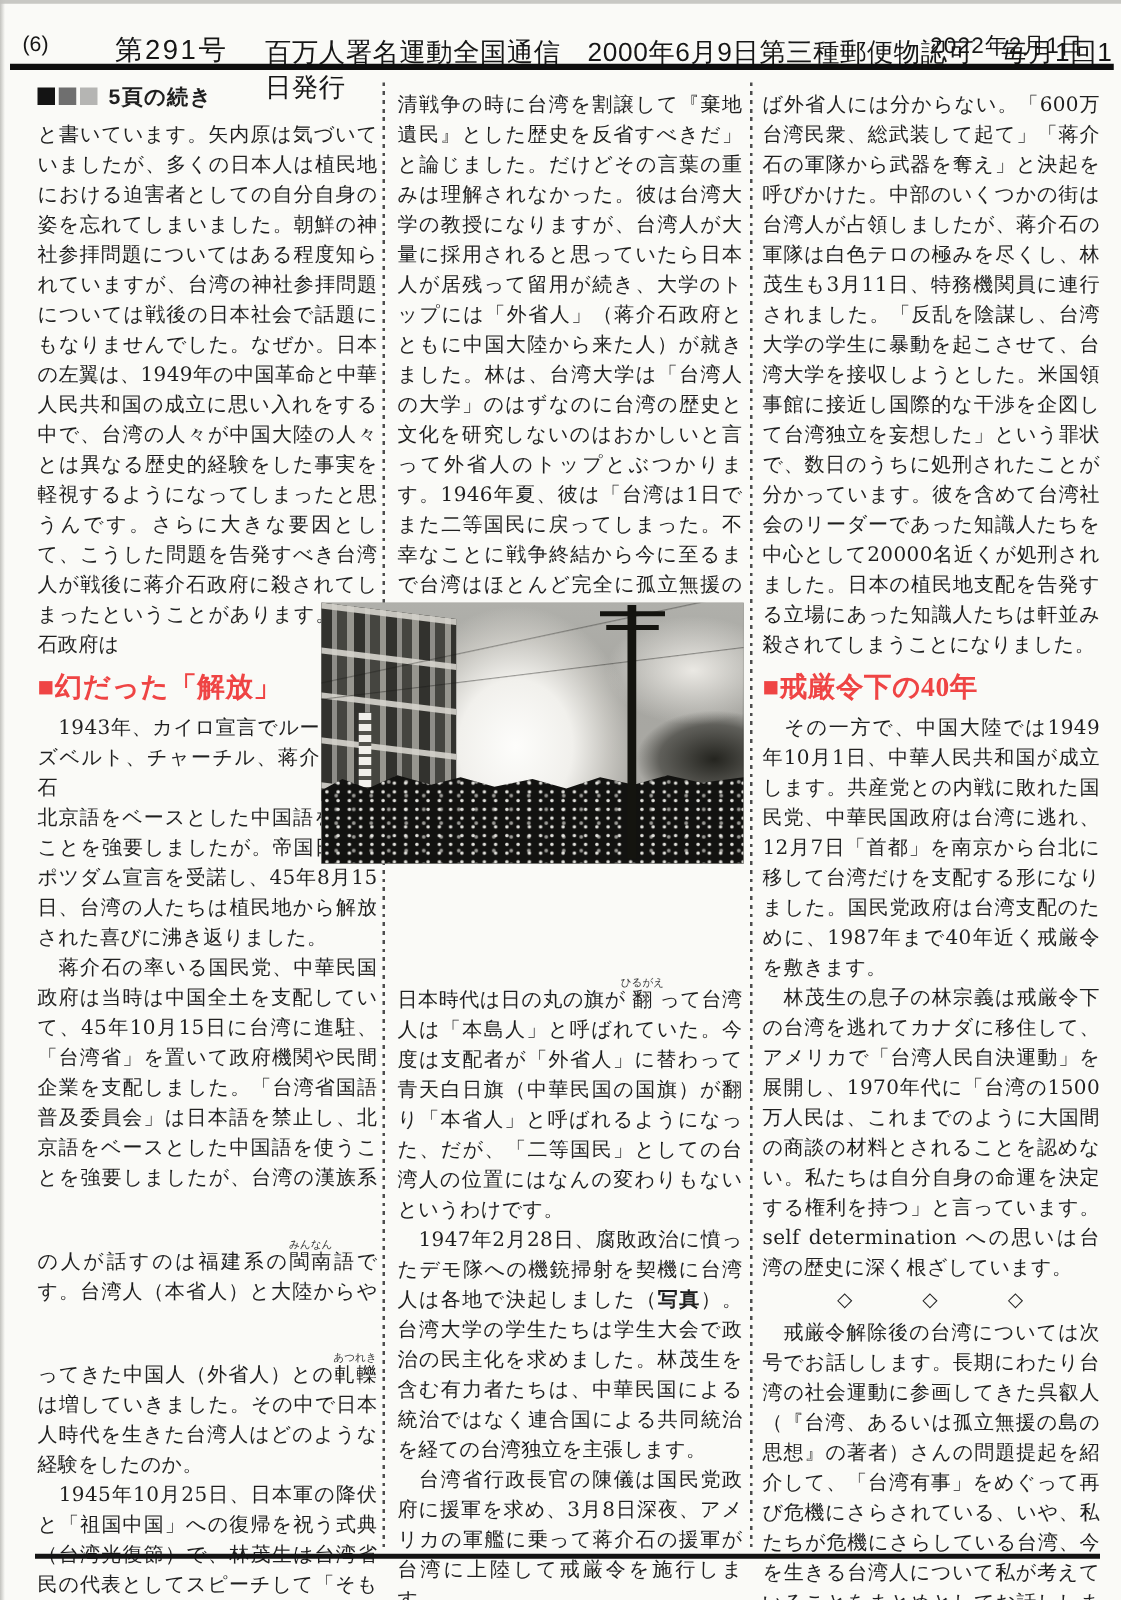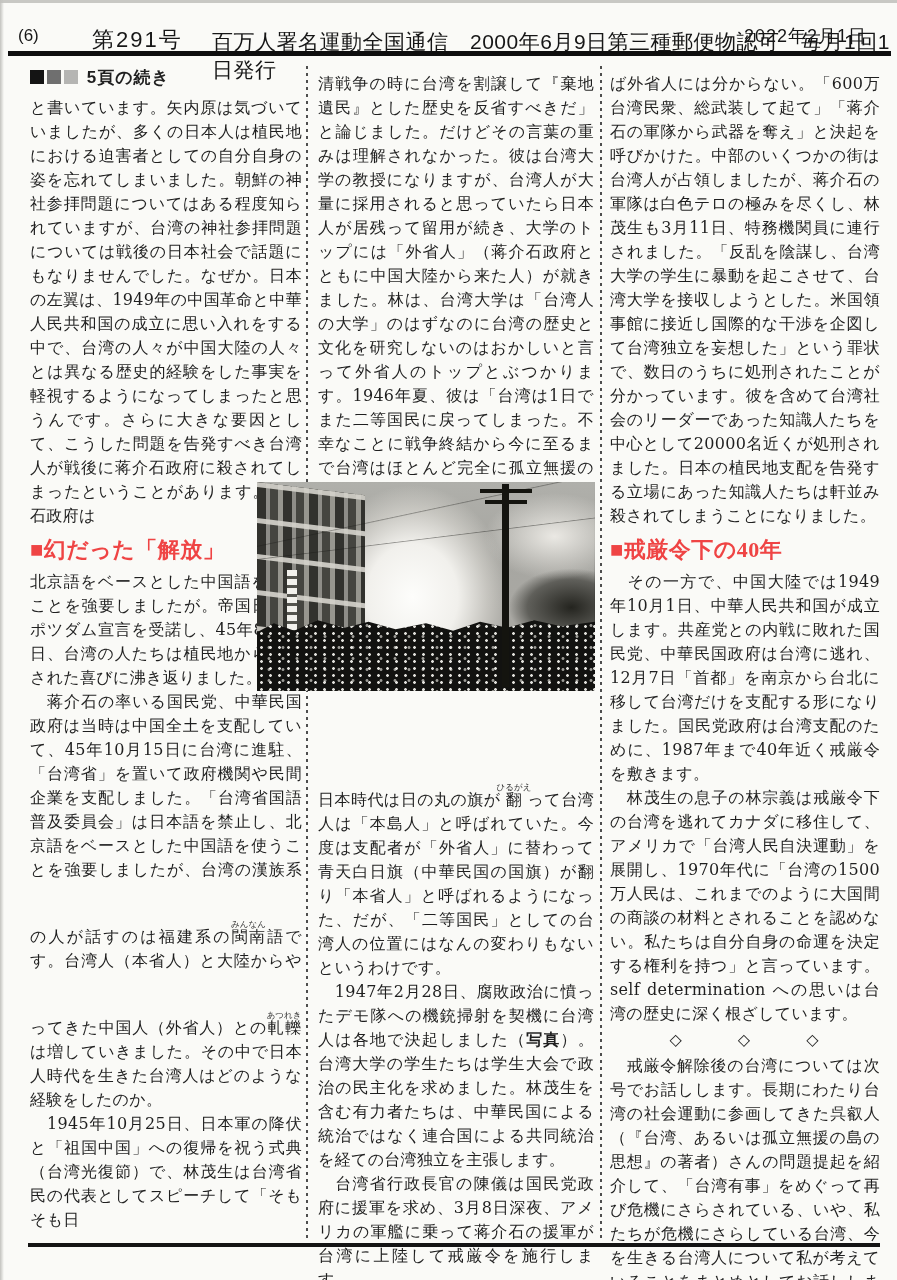--- a/index.html
+++ b/index.html
@@ -101,20 +101,21 @@
   <div class="rule-top"></div>
 
   <section class="col col1">
     <div class="continued">
       <span class="sq sq1">■</span><span class="sq sq2">■</span><span class="sq sq3">■</span>
       <span>5頁の続き</span>
     </div>
     <p>と書いています。矢内原は気づいていましたが、多くの日本人は植民地における迫害者としての自分自身の姿を忘れてしまいました。朝鮮の神社参拝問題についてはある程度知られていますが、台湾の神社参拝問題については戦後の日本社会で話題にもなりませんでした。なぜか。日本の左翼は、1949年の中国革命と中華人民共和国の成立に思い入れをする中で、台湾の人々が中国大陸の人々とは異なる歴史的経験をした事実を軽視するようになってしまったと思うんです。さらに大きな要因として、こうした問題を告発すべき台湾人が戦後に蒋介石政府に殺されてしまったということがあります。蒋介石政府は</p>
     <div class="narrow">
       <h2>■幻だった「解放」</h2>
+      <p>　1943年、カイロ宣言でルーズベルト、チャーチル、蒋介石</p>
     </div>
     <p>北京語をベースとした中国語を使うことを強要しましたが。帝国日本はポツダム宣言を受諾し、45年8月15日、台湾の人たちは植民地から解放された喜びに沸き返りました。</p>
     <p><span>　蒋介石の率いる国民党、中華民国政府は当時は中国全土を支配していて、45年10月15日に台湾に進駐、「台湾省」を置いて政府機関や民間企業を支配しました。「台湾省国語普及委員会」は日本語を禁止し、北京語をベースとした中国語を使うことを強要しましたが、台湾の漢族系の人が話すのは福建系の</span><ruby><span>閩南</span><rt>みんなん</rt></ruby><span>語です。台湾人（本省人）と大陸からやってきた中国人（外省人）との</span><ruby><span>軋轢</span><rt>あつれき</rt></ruby><span>は増していきました。その中で日本人時代を生きた台湾人はどのような経験をしたのか。</span></p>
     <p>　1945年10月25日、日本軍の降伏と「祖国中国」への復帰を祝う式典（台湾光復節）で、林茂生は台湾省民の代表としてスピーチして「そもそも日</p>
   </section>
 
   <div class="vsep vsep1"></div>
 
   <section class="col col2">
     <p>清戦争の時に台湾を割譲して『棄地遺民』とした歴史を反省すべきだ」と論じました。だけどその言葉の重みは理解されなかった。彼は台湾大学の教授になりますが、台湾人が大量に採用されると思っていたら日本人が居残って留用が続き、大学のトップには「外省人」（蒋介石政府とともに中国大陸から来た人）が就きました。林は、台湾大学は「台湾人の大学」のはずなのに台湾の歴史と文化を研究しないのはおかしいと言って外省人のトップとぶつかります。1946年夏、彼は「台湾は1日でまた二等国民に戻ってしまった。不幸なことに戦争終結から今に至るまで台湾はほとんど完全に孤立無援の状況にある」と息子の林宗義に言ったそうです。</p>

